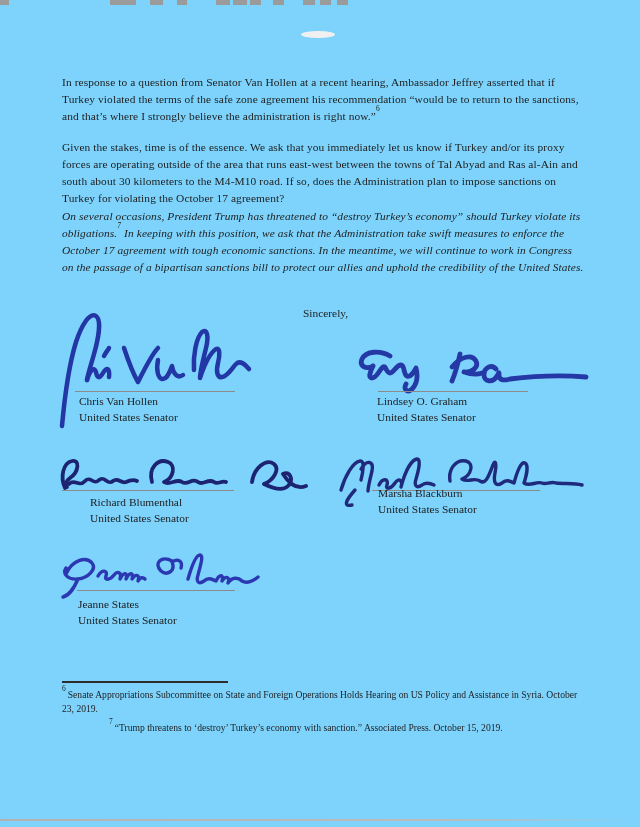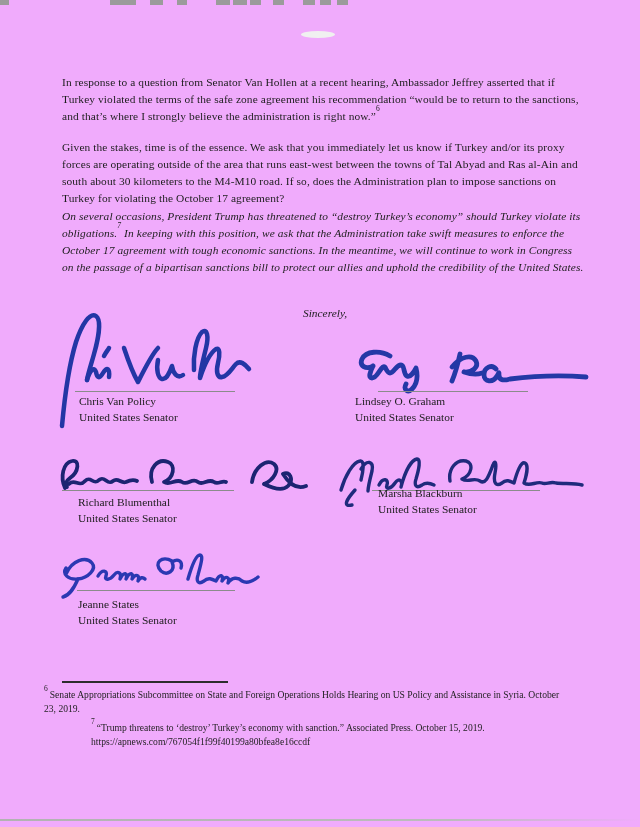--- a/index.html
+++ b/index.html
@@ -1,40 +1,39 @@
 <!DOCTYPE html>
 <html><head>
 <meta charset="utf-8">
 <style>
   html,body{margin:0;padding:0;background:#e8e8e8;}
   .page{
     position:relative;
     width:640px;height:827px;
-    background:#f0abfc;
+    background:#7dd3fc;
     font-family:"Liberation Serif","DejaVu Serif",serif;
     color:#1d1d1d;
     overflow:hidden;
   }
   
   .para{
     position:absolute;left:62px;width:522px;
     font-size:11.4px;line-height:17px;
     letter-spacing:0.1px;
   }
   .para sup, .fn sup{
     font-size:7.5px;line-height:0;position:relative;top:-4px;
   }
   #para1{top:74px;}
   #para2{top:139px;}
   #para3{top:208px;font-style:italic;}
   
   .closing{
     position:absolute;left:303px;top:307px;
     font-size:11.4px;
-    font-style:italic;
   }
   
   .sig-svg{position:absolute;}
   .sig-svg path{fill:none;stroke-linecap:round;stroke-linejoin:round;}
   #sig1{left:52px;top:308px;}
   #sig2{left:356px;top:346px;}
   #sig3{left:55px;top:455px;}
   #sig4{left:333px;top:452px;}
   #sig5{left:50px;top:550px;}
   .sig-line{
@@ -42,30 +41,30 @@
   }
   #line1{left:75px;top:391px;width:160px;}
   #line2{left:378px;top:391px;width:150px;}
   #line3{left:62px;top:490px;width:172px;}
   #line4{left:372px;top:490px;width:168px;}
   #line5{left:77px;top:590px;width:158px;}
   .name-block{
     position:absolute;font-size:11.4px;line-height:16px;color:#1c1c1c;
   }
   #nb1{left:79px;top:393px;}
-  #nb2{left:355px;top:393px;}
-  #nb3{left:78px;top:494px;}
+  #nb2{left:377px;top:393px;}
+  #nb3{left:90px;top:494px;}
   #nb4{left:378px;top:485px;}
   #nb5{left:78px;top:596px;}
   
   .fn-sep{
     position:absolute;left:62px;top:681px;width:166px;height:1.5px;background:#2d2d2d;
   }
   .fn{
-    position:absolute;left:44px;width:524px;
+    position:absolute;left:62px;width:524px;
     font-size:9.6px;line-height:13.5px;color:#1f1f1f;
   }
   .fn sup{top:-3px;margin-right:2px;}
   #fn6{top:688px;}
   #fn7{top:721px;margin-left:47px;}
   
   .artifact{position:absolute;background:#9b9b9b;}
   .top-block{top:0;height:5px;}
   .smudge{
     position:absolute;left:301px;top:31px;width:34px;height:7px;
@@ -112,21 +111,21 @@
     <g stroke-width="4.5" stroke="#2336a5">
       <path d="M10,118 C12,96 16,60 24,34 C30,16 38,4 44,8 C50,12 46,32 42,46 C39,57 36,66 35,72"></path>
       <path d="M35,72 C38,62 42,58 44,64 C45,69 47,72 51,65 C55,58 58,61 57,69"></path>
       <path d="M52,48 C54,44 56,42 57,40"></path>
       <path d="M72,40 C76,52 80,64 86,74 C92,62 100,46 106,40 M106,52 C104,62 106,70 110,71 C114,72 118,64 120,58 C121,65 125,71 131,67"></path>
       <path d="M142,62 C141,48 144,30 150,24 C155,20 157,28 154,40 C151,52 148,64 148,70 C152,58 158,45 164,41 C168,39 168,47 166,55 C164,63 165,70 170,69 C176,68 180,60 184,56 C188,52 193,56 197,61"></path>
     </g>
   </svg>
   <div class="sig-line" id="line1"></div>
   <div class="name-block" id="nb1">
-    <div>Chris Van Policy</div>
+    <div>Chris Van Hollen</div>
     <div>United States Senator</div>
   </div>
 
   <svg class="sig-svg" id="sig2" width="234" height="48" viewBox="0 0 234 48">
     <g stroke-width="4.8" stroke="#2438a6">
       <path d="M34,10 C24,4 10,5 6,13 C3,20 10,24 17,20 M17,20 C14,26 12,32 16,32 C21,32 23,24 27,21 C30,19 30,27 34,27 C38,27 40,19 45,19 C49,19 47,28 51,30 C54,32 58,26 60,22 C62,30 61,38 56,43 C52,47 47,44 50,38"></path>
       <path d="M104,8 C102,17 99,28 96,35 M96,21 C105,10 116,8 120,15 C123,21 116,27 108,26 M108,26 C114,28 120,29 126,27"></path>
       <path d="M140,23 C136,18 128,21 128,29 C128,36 137,37 141,30 C143,27 143,25 143,29 C143,34 147,35 154,33 C178,30 206,29 230,31"></path>
     </g>
   </svg>
@@ -175,18 +174,17 @@
     <div>Jeanne States</div>
     <div>United States Senator</div>
   </div>
 
   <div class="fn-sep"></div>
   <div class="fn" id="fn6">
     <sup>6</sup><span>Senate Appropriations Subcommittee on State and Foreign Operations Holds Hearing on US Policy and Assistance in Syria. October 23, 2019.</span>
   </div>
   <div class="fn" id="fn7">
     <sup>7</sup><span>“Trump threatens to ‘destroy’ Turkey’s economy with sanction.” Associated Press. October 15, 2019.</span>
-    <div>https://apnews.com/767054f1f99f40199a80bfea8e16ccdf</div>
   </div>
 
   <div class="bottom-line"></div>
 
 </div>
 
 </body></html>

